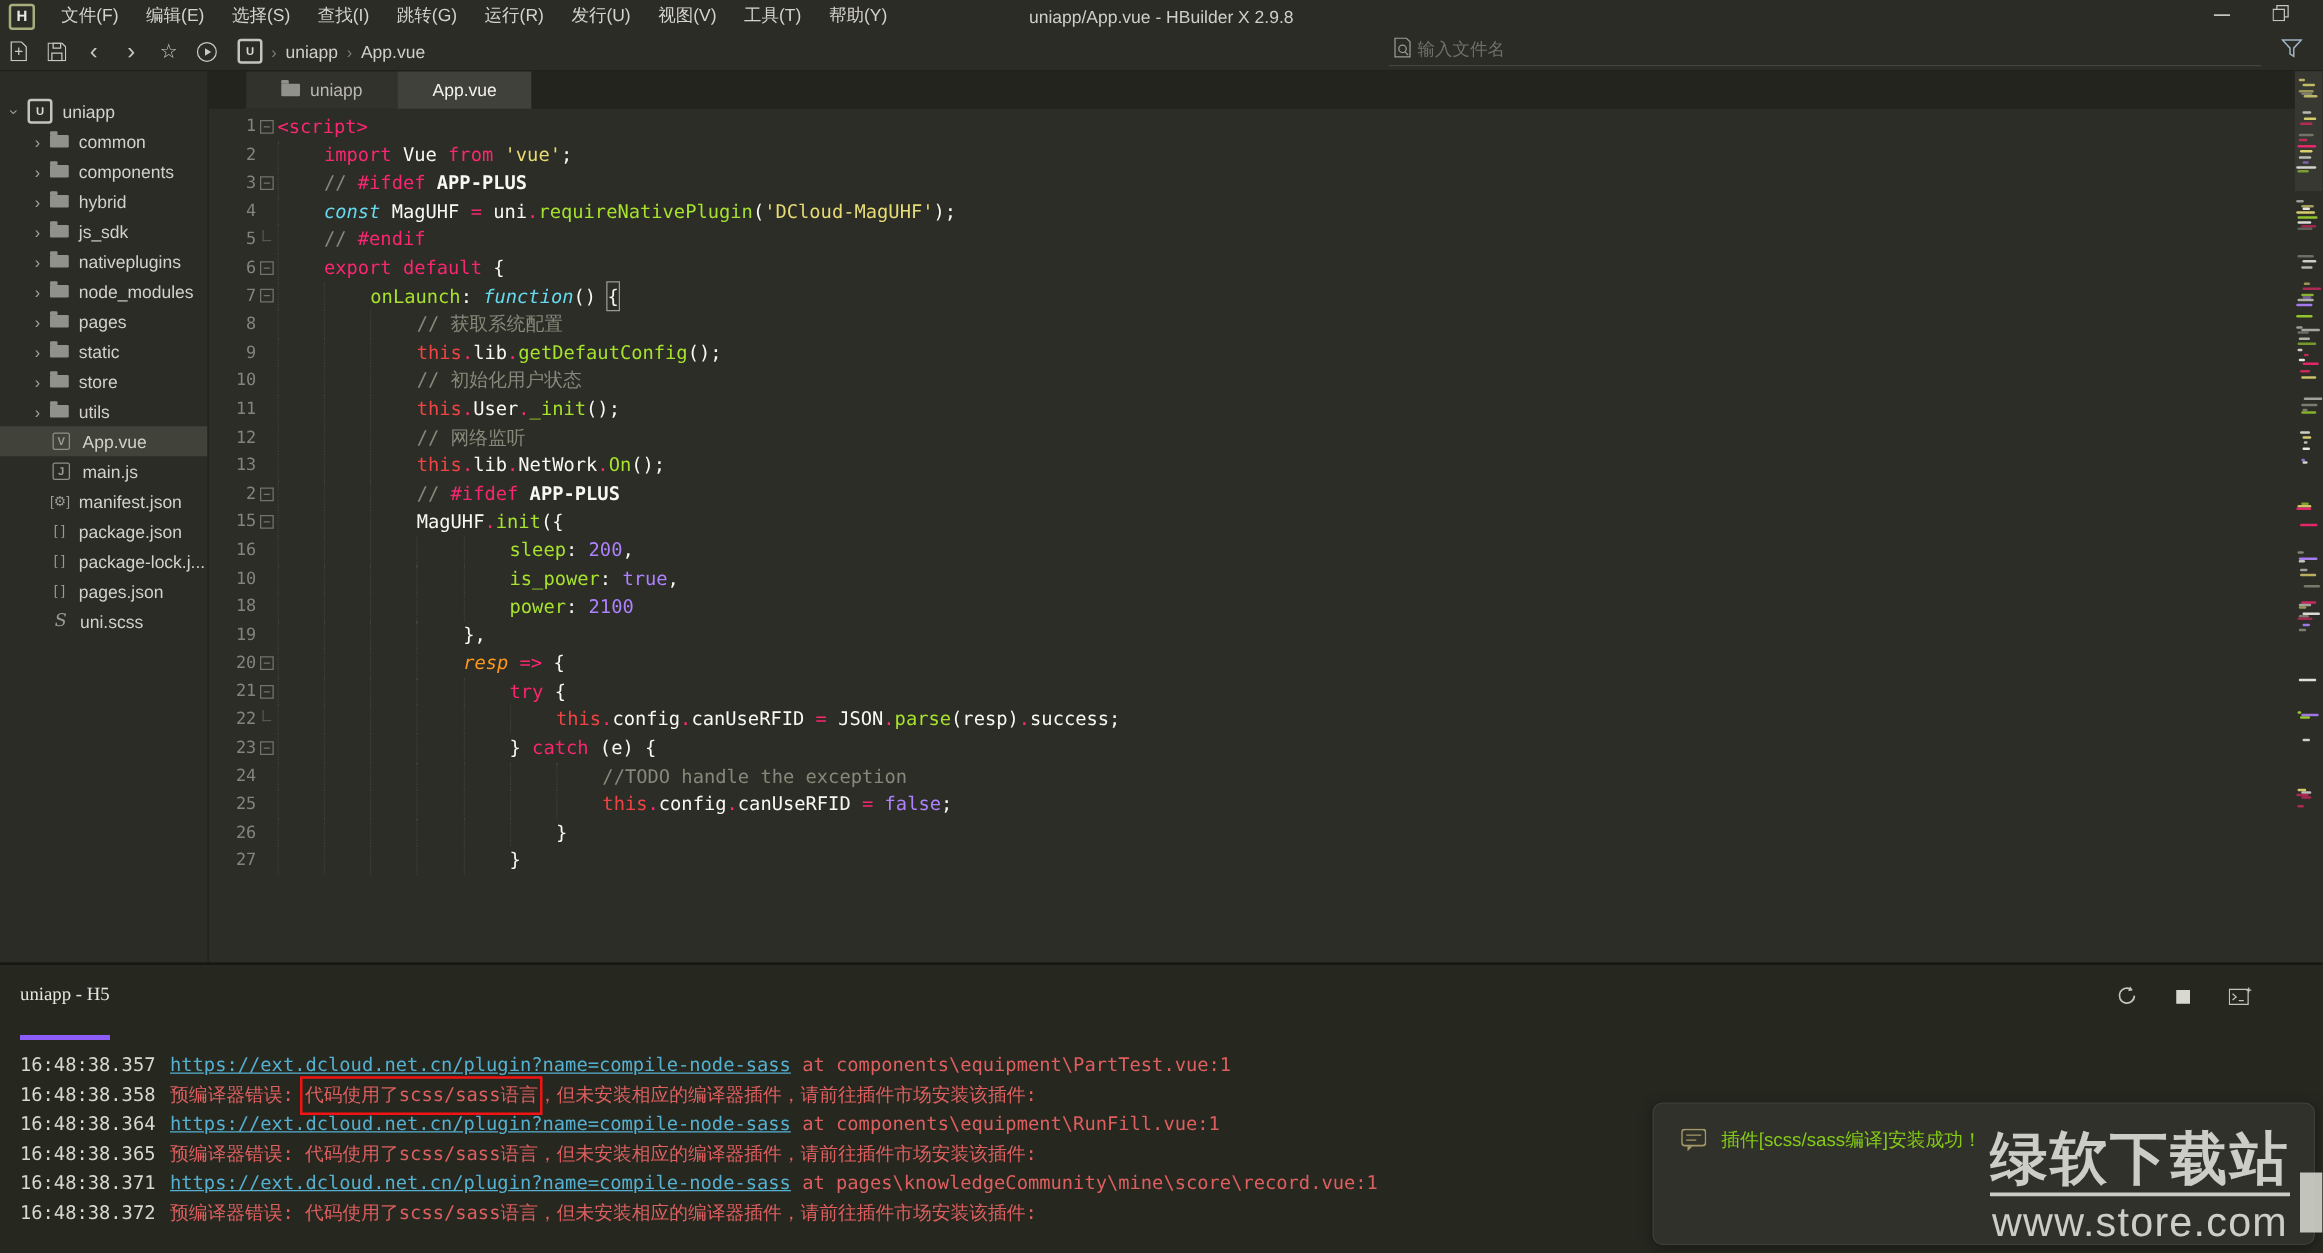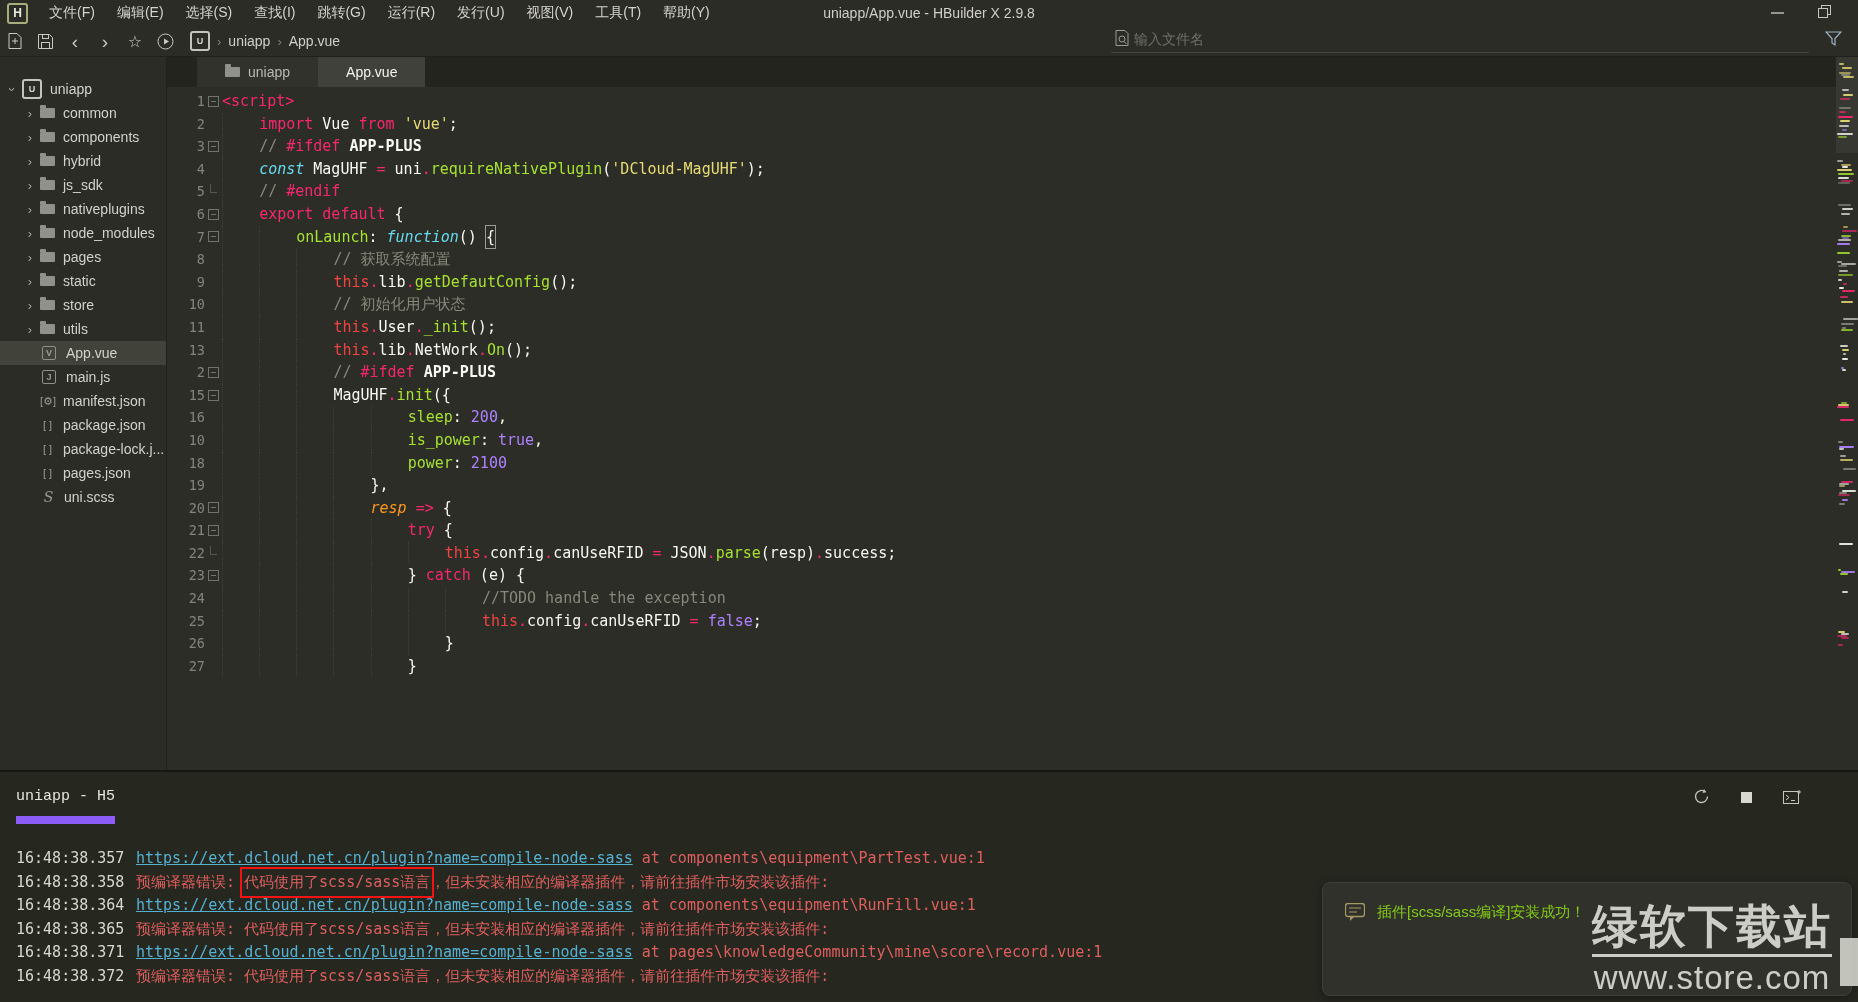--- a/index.html
+++ b/index.html
@@ -64,24 +64,24 @@
   .wh{color:#f8f8f2;} .cm{color:#87887a;} .bd{color:#f8f8f2;font-weight:bold;}
   .brk{color:#f8f8f2;outline:1px solid #9a9b93;}
   
   .minimap{width:22px;flex:none;background:#2c2d26;position:relative;}
   .mm-thumb{position:absolute;top:0;left:0;right:0;height:96px;background:rgba(255,255,255,0.055);}
   .mm-mark{position:absolute;height:2px;border-radius:1px;}
   
   .console{height:232px;background:#26271f;border-top:2px solid #16170f;position:relative;
            font-family:"DejaVu Sans Mono",monospace;}
   .console-header{padding:13px 0 0 16px;}
-  .console-tab{display:inline-block;font-size:15px;color:#e6e6de;padding-bottom:11px;border-bottom:8px solid #8b5cf6;
-               font-family:Liberation Mono, monospace;}
+  .console-tab{display:inline-block;font-size:15px;color:#e6e6de;padding-bottom:23px;border-bottom:4px solid #8b5cf6;
+               font-family:Liberation Serif, serif;}
   .console-icons{position:absolute;right:56px;top:16px;display:flex;gap:30px;align-items:center;}
-  .log{margin-top:23px;padding-left:16px;}
+  .log{margin-top:9px;padding-left:16px;}
   .log-line{height:23.6px;line-height:23.6px;display:flex;white-space:pre;font-size:15px;}
   .log-time{width:120px;color:#d8d8d0;flex:none;}
   .log-link{color:#55b1d2;text-decoration:underline;cursor:pointer;}
   .log-err{color:#de5f5f;}
   .errbox{outline:2px solid #f21414;outline-offset:2px;}
   
   .toast{position:absolute;right:6px;bottom:6px;width:528px;height:112px;background:#30312a;
          border:1px solid #3e3f38;border-radius:8px;z-index:40;box-shadow:0 2px 10px rgba(0,0,0,.35);}
   .toast-row{display:flex;align-items:flex-start;gap:12px;padding:20px 0 0 22px;}
   .toast-text{font-size:15px;color:#84cc16;}
@@ -276,20 +276,21 @@
         <div class="cl"><span class="ln">2</span><span class="fold"></span><span class="ind">    </span><span class="pk">import</span><span class="wh"> Vue </span><span class="pk">from</span><span class="wh"> </span><span class="yl">'vue'</span><span class="wh">;</span></div>
         <div class="cl"><span class="ln">3</span><span class="fold"><span class="foldbox"></span></span><span class="ind">    </span><span class="cm">// </span><span class="pk">#ifdef</span><span class="wh"> </span><span class="bd">APP-PLUS</span></div>
         <div class="cl"><span class="ln">4</span><span class="fold"></span><span class="ind">    </span><span class="cy">const</span><span class="wh"> MagUHF </span><span class="pk">=</span><span class="wh"> uni</span><span class="pk">.</span><span class="gr">requireNativePlugin</span><span class="wh">(</span><span class="yl">'DCloud-MagUHF'</span><span class="wh">);</span></div>
         <div class="cl"><span class="ln">5</span><span class="fold"><span class="foldend"></span></span><span class="ind">    </span><span class="cm">// </span><span class="pk">#endif</span></div>
         <div class="cl"><span class="ln">6</span><span class="fold"><span class="foldbox"></span></span><span class="ind">    </span><span class="pk">export</span><span class="wh"> </span><span class="pk">default</span><span class="wh"> {</span></div>
         <div class="cl"><span class="ln">7</span><span class="fold"><span class="foldbox"></span></span><span class="ind">    </span><span class="ind">    </span><span class="gr">onLaunch</span><span class="wh">: </span><span class="cy">function</span><span class="wh">() </span><span class="brk">{</span></div>
         <div class="cl"><span class="ln">8</span><span class="fold"></span><span class="ind">    </span><span class="ind">    </span><span class="ind">    </span><span class="cm">// 获取系统配置</span></div>
         <div class="cl"><span class="ln">9</span><span class="fold"></span><span class="ind">    </span><span class="ind">    </span><span class="ind">    </span><span class="or">this</span><span class="pk">.</span><span class="wh">lib</span><span class="pk">.</span><span class="gr">getDefautConfig</span><span class="wh">();</span></div>
         <div class="cl"><span class="ln">10</span><span class="fold"></span><span class="ind">    </span><span class="ind">    </span><span class="ind">    </span><span class="cm">// 初始化用户状态</span></div>
         <div class="cl"><span class="ln">11</span><span class="fold"></span><span class="ind">    </span><span class="ind">    </span><span class="ind">    </span><span class="or">this</span><span class="pk">.</span><span class="wh">User</span><span class="pk">.</span><span class="gr">_init</span><span class="wh">();</span></div>
+        <div class="cl"><span class="ln">12</span><span class="fold"></span><span class="ind">    </span><span class="ind">    </span><span class="ind">    </span><span class="cm">// 网络监听</span></div>
         <div class="cl"><span class="ln">13</span><span class="fold"></span><span class="ind">    </span><span class="ind">    </span><span class="ind">    </span><span class="or">this</span><span class="pk">.</span><span class="wh">lib</span><span class="pk">.</span><span class="wh">NetWork</span><span class="pk">.</span><span class="gr">On</span><span class="wh">();</span></div>
         <div class="cl"><span class="ln">2</span><span class="fold"><span class="foldbox"></span></span><span class="ind">    </span><span class="ind">    </span><span class="ind">    </span><span class="cm">// </span><span class="pk">#ifdef</span><span class="wh"> </span><span class="bd">APP-PLUS</span></div>
         <div class="cl"><span class="ln">15</span><span class="fold"><span class="foldbox"></span></span><span class="ind">    </span><span class="ind">    </span><span class="ind">    </span><span class="wh">MagUHF</span><span class="pk">.</span><span class="gr">init</span><span class="wh">({</span></div>
         <div class="cl"><span class="ln">16</span><span class="fold"></span><span class="ind">    </span><span class="ind">    </span><span class="ind">    </span><span class="ind">    </span><span class="ind">    </span><span class="gr">sleep</span><span class="wh">: </span><span class="pu">200</span><span class="wh">,</span></div>
         <div class="cl"><span class="ln">10</span><span class="fold"></span><span class="ind">    </span><span class="ind">    </span><span class="ind">    </span><span class="ind">    </span><span class="ind">    </span><span class="gr">is_power</span><span class="wh">: </span><span class="pu">true</span><span class="wh">,</span></div>
         <div class="cl"><span class="ln">18</span><span class="fold"></span><span class="ind">    </span><span class="ind">    </span><span class="ind">    </span><span class="ind">    </span><span class="ind">    </span><span class="gr">power</span><span class="wh">: </span><span class="pu">2100</span></div>
         <div class="cl"><span class="ln">19</span><span class="fold"></span><span class="ind">    </span><span class="ind">    </span><span class="ind">    </span><span class="ind">    </span><span class="wh">},</span></div>
         <div class="cl"><span class="ln">20</span><span class="fold"><span class="foldbox"></span></span><span class="ind">    </span><span class="ind">    </span><span class="ind">    </span><span class="ind">    </span><span class="ori">resp</span><span class="wh"> </span><span class="pk">=&gt;</span><span class="wh"> {</span></div>
         <div class="cl"><span class="ln">21</span><span class="fold"><span class="foldbox"></span></span><span class="ind">    </span><span class="ind">    </span><span class="ind">    </span><span class="ind">    </span><span class="ind">    </span><span class="pk">try</span><span class="wh"> {</span></div>
         <div class="cl"><span class="ln">22</span><span class="fold"><span class="foldend"></span></span><span class="ind">    </span><span class="ind">    </span><span class="ind">    </span><span class="ind">    </span><span class="ind">    </span><span class="ind">    </span><span class="or">this</span><span class="pk">.</span><span class="wh">config</span><span class="pk">.</span><span class="wh">canUseRFID</span><span class="wh"> </span><span class="pk">=</span><span class="wh"> JSON</span><span class="pk">.</span><span class="gr">parse</span><span class="wh">(resp)</span><span class="pk">.</span><span class="wh">success;</span></div>

